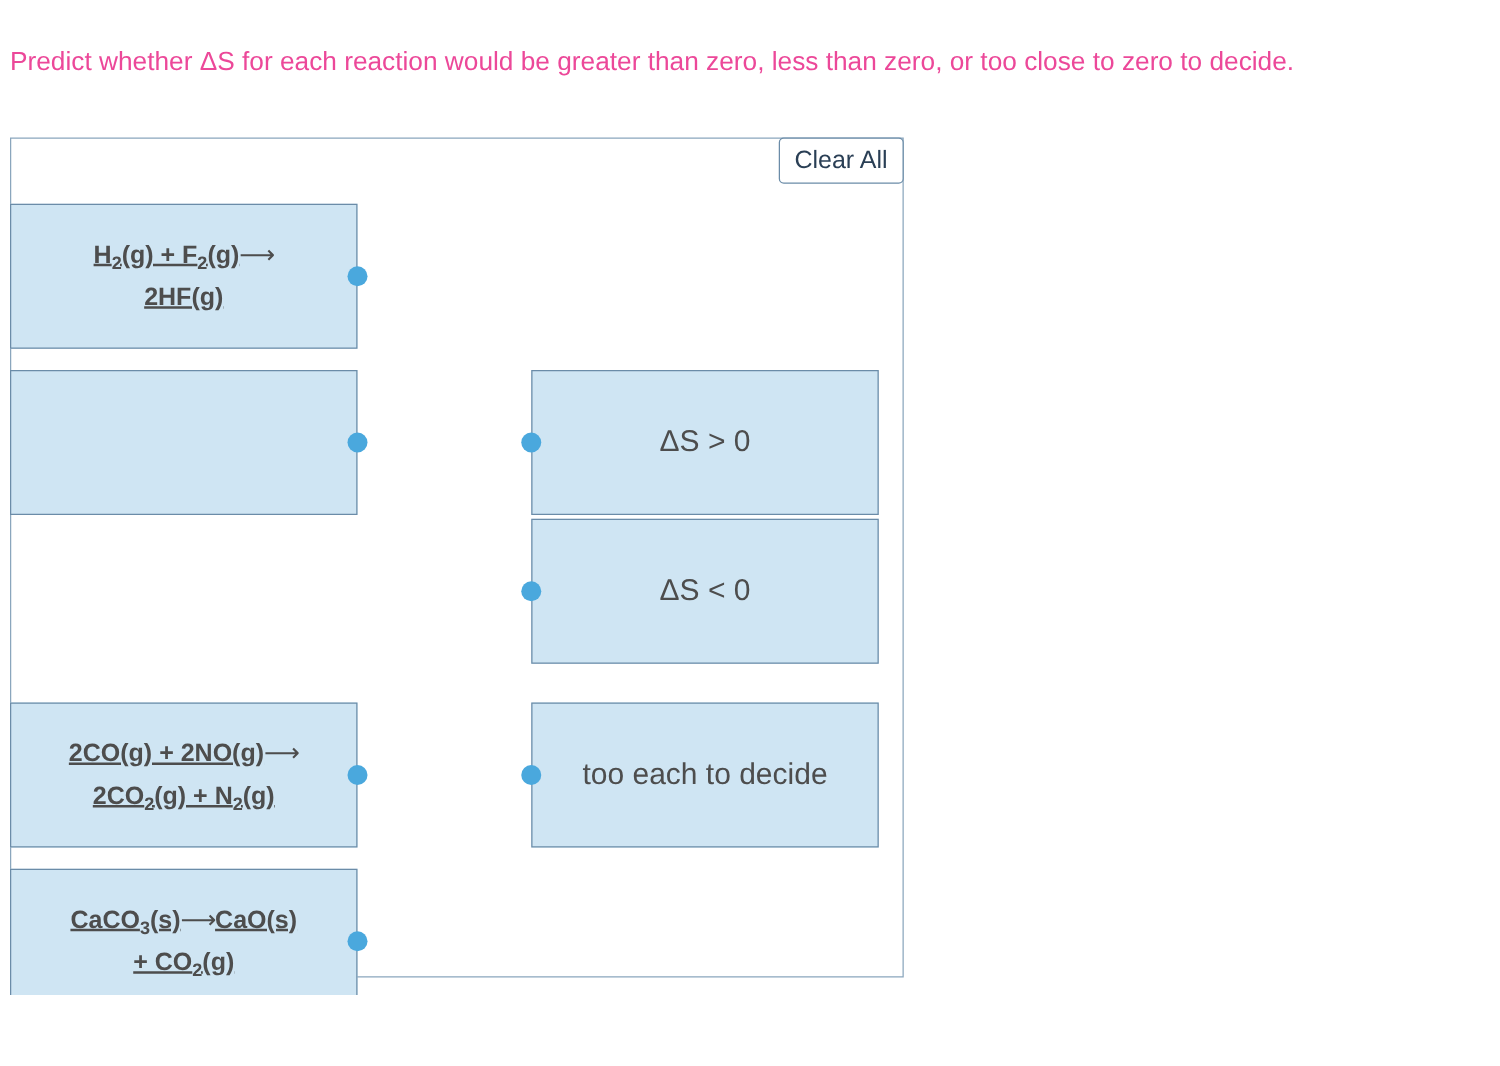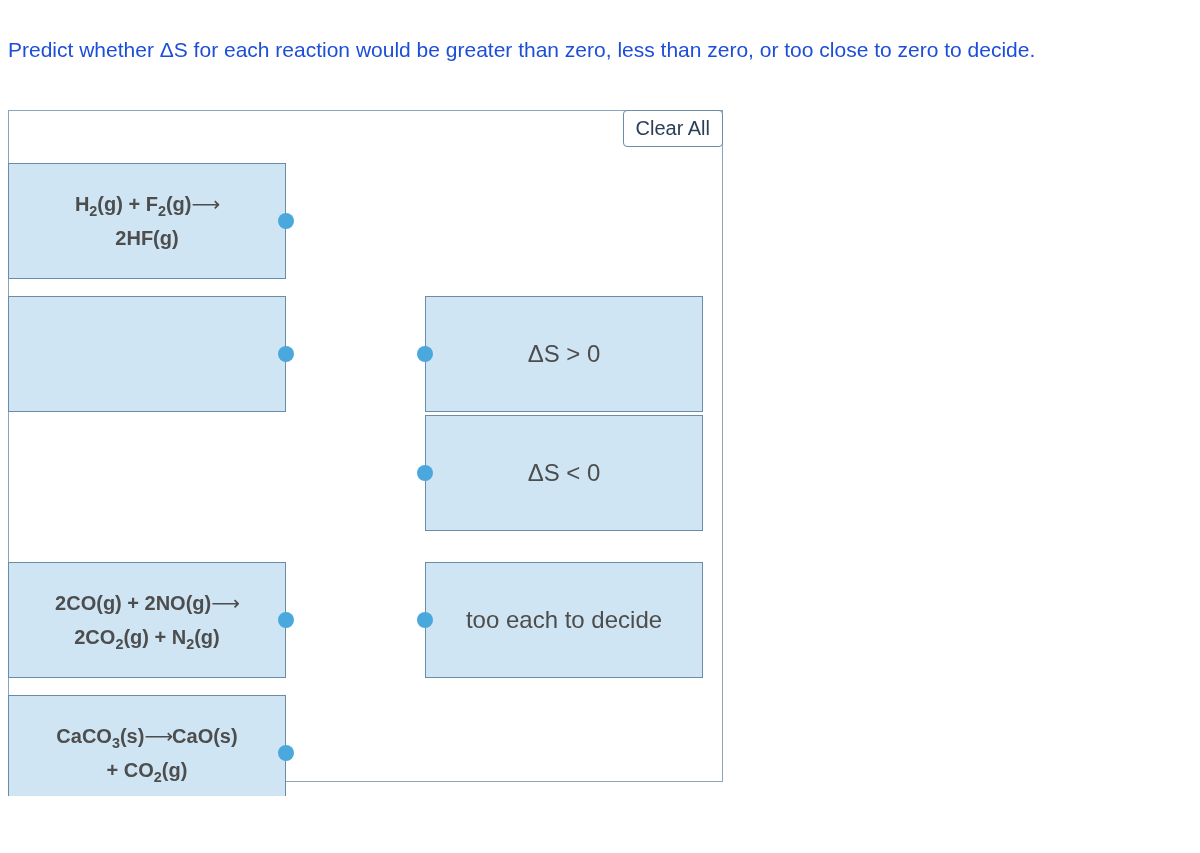--- a/index.html
+++ b/index.html
@@ -8,21 +8,21 @@
     font-family: Verdana, Geneva, sans-serif;
     color: #333;
     background: #fff;
   }
   .container {
     width: 1200px;
     box-sizing: border-box;
   }
   .prompt {
     font-size: 21px;
-    color: #1d4ed8;
+    color: #ec4899;
     padding: 38px 8px 0 8px;
   }
   .panel {
     position: relative;
     margin: 48px 0 14px 8px;
     width: 715px;
     height: 672px;
     border: 1px solid #8aa6bd;
     box-sizing: border-box;
   }
@@ -49,20 +49,21 @@
     box-sizing: border-box;
     display: flex;
     align-items: center;
     justify-content: center;
     text-align: center;
     font-size: 20px;
     font-weight: bold;
     color: #4d4d4d;
     line-height: 1.7;
     cursor: grab;
+    text-decoration: underline;
   }
   .reaction-box .handle {
     position: absolute;
     right: -9px;
     top: 50%;
     transform: translateY(-50%);
     width: 16px;
     height: 16px;
     background: #4aa8dd;
     border-radius: 50%;

